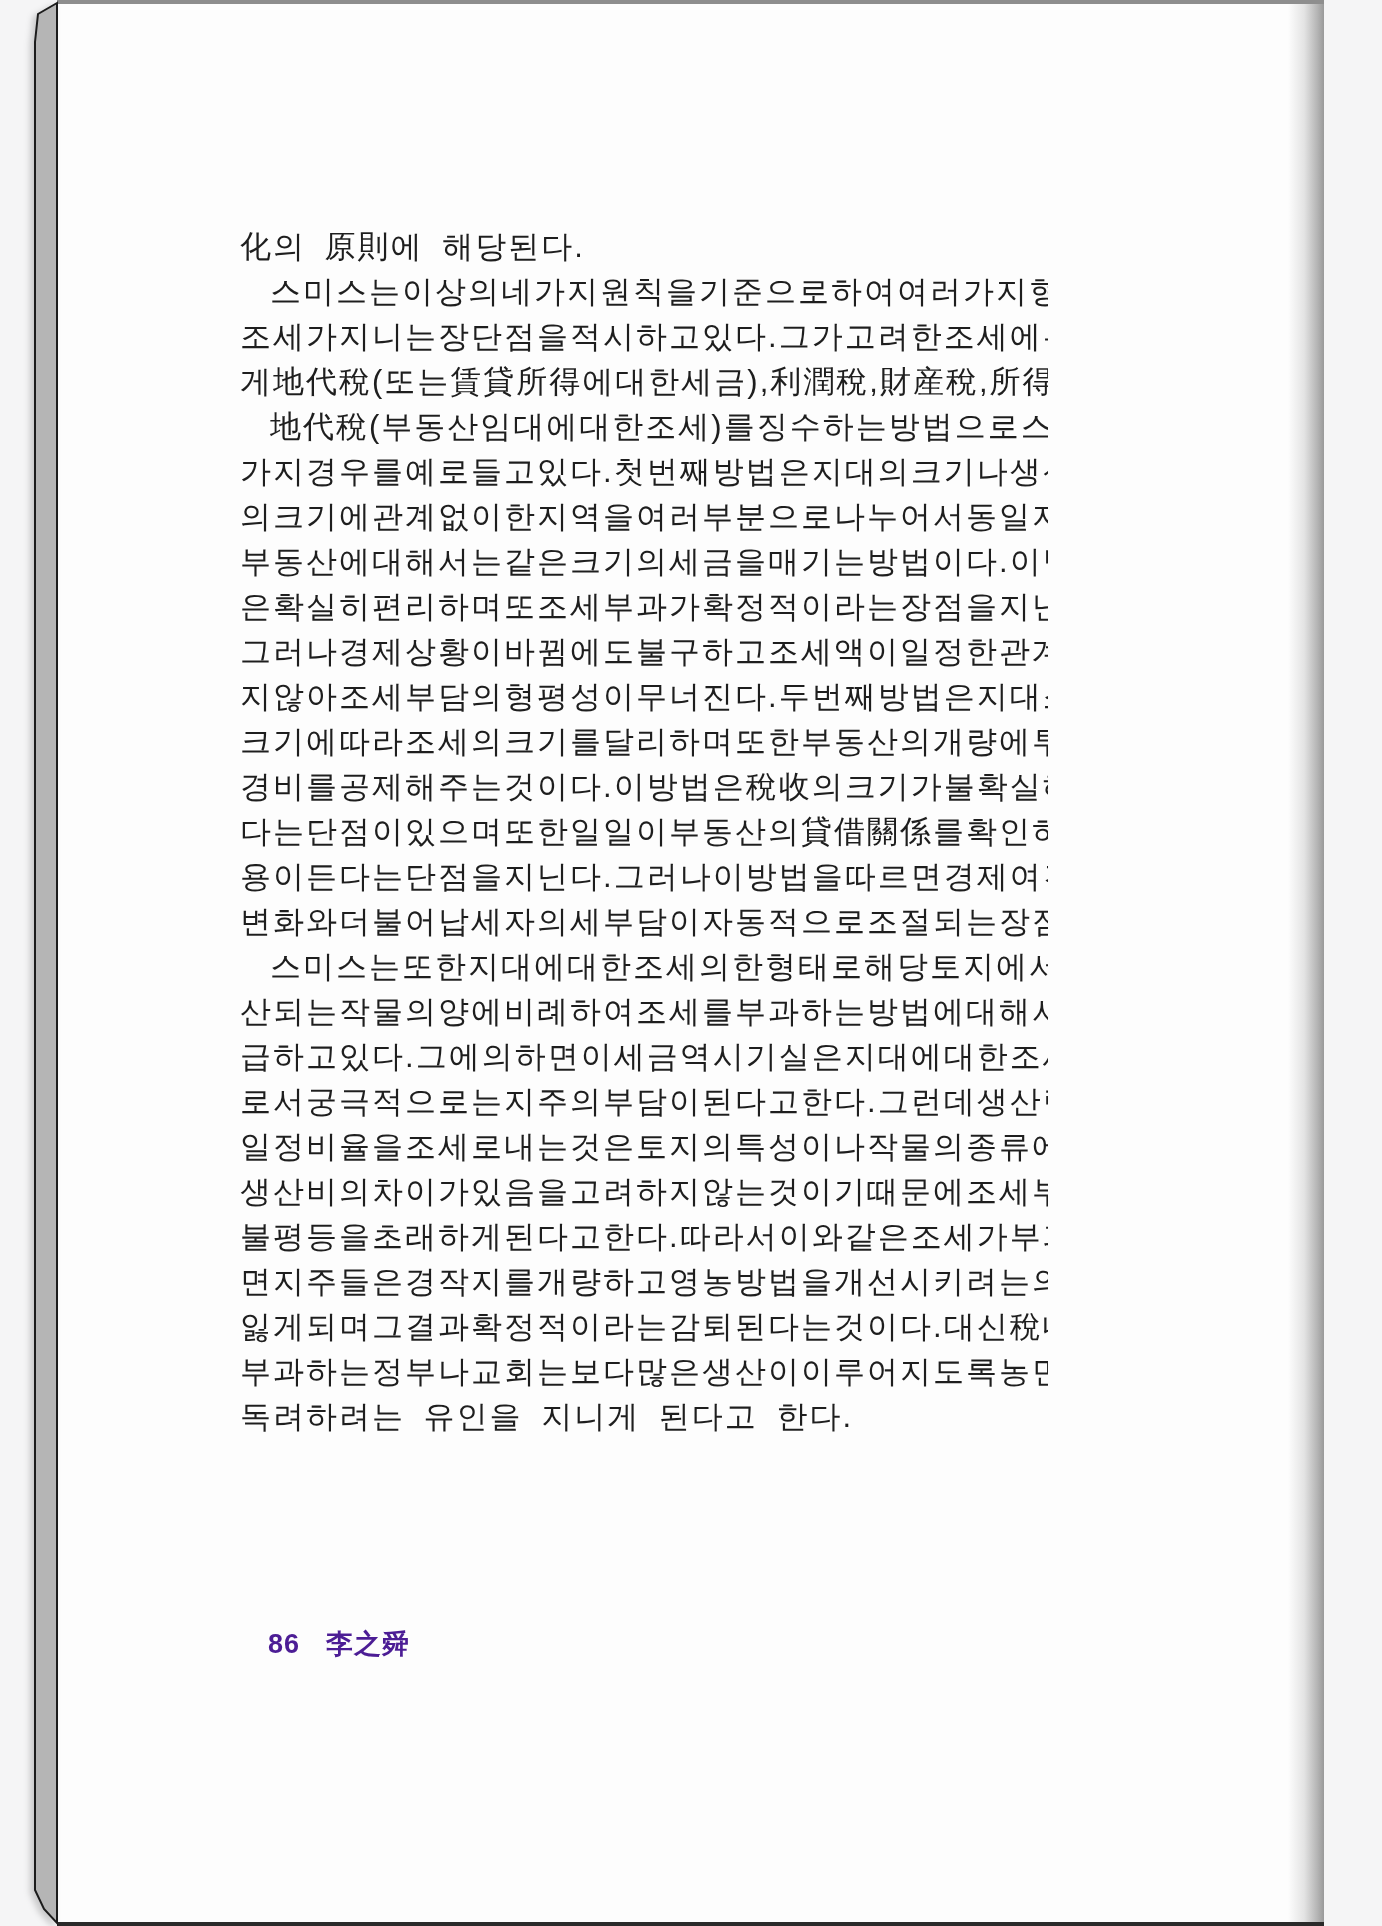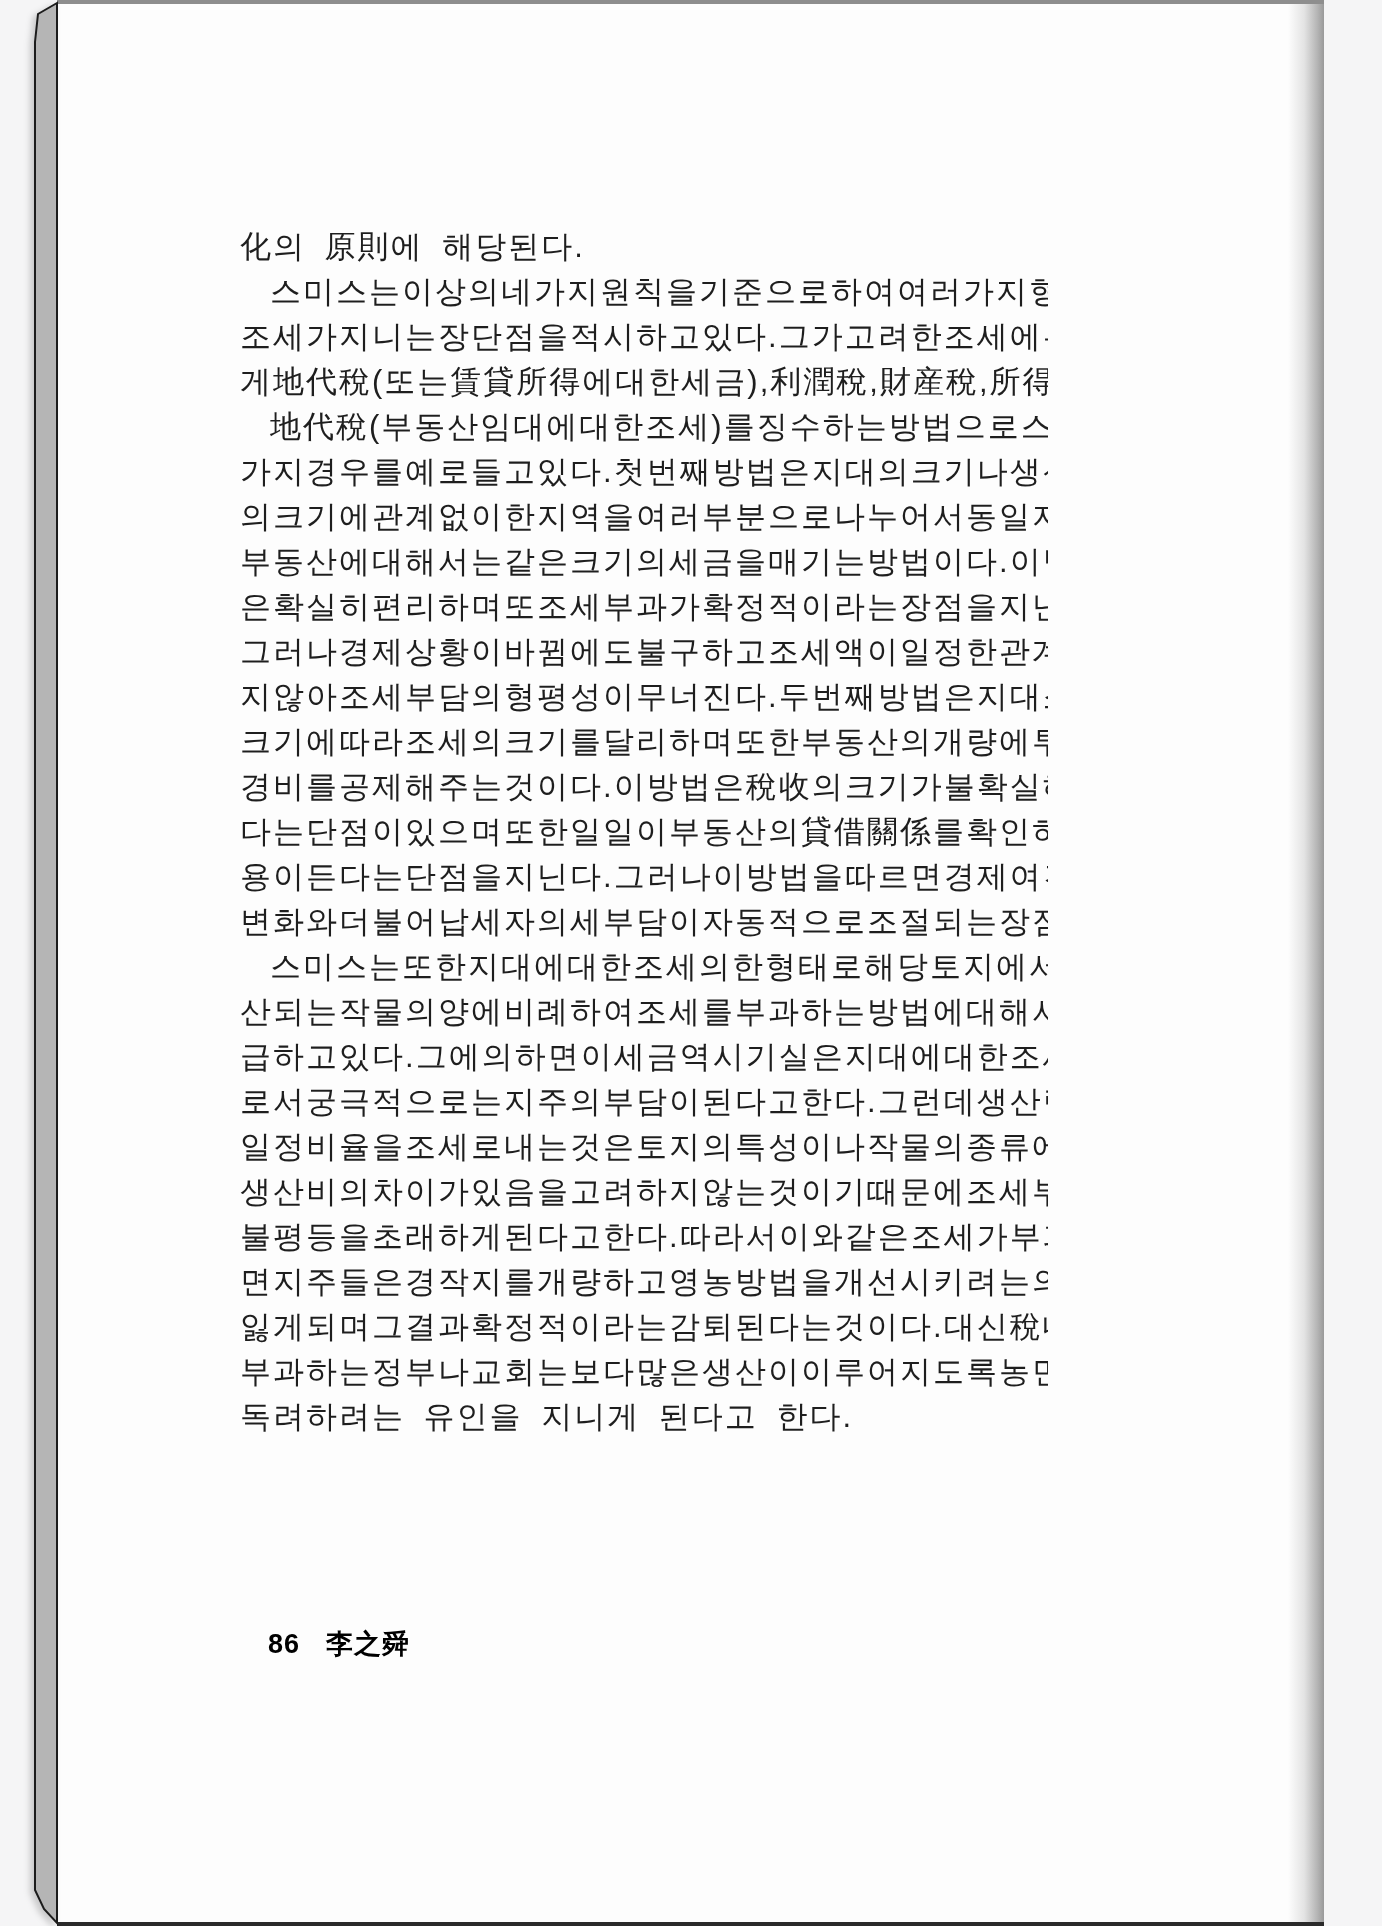--- a/index.html
+++ b/index.html
@@ -90,21 +90,21 @@
   .line.heading {
     margin-top: 42px;
   }
   
   .footer {
     position: absolute;
     left: 211px;
     top: 1622px;
     font-size: 27px;
     font-weight: bold;
-    color: #000000;
+    color: #4c1d95;
     letter-spacing: 1px;
   }
   .footer .pagenum {
     margin-right: 26px;
   }
 </style>
 </head>
 <body>
 
 <div class="stage">

